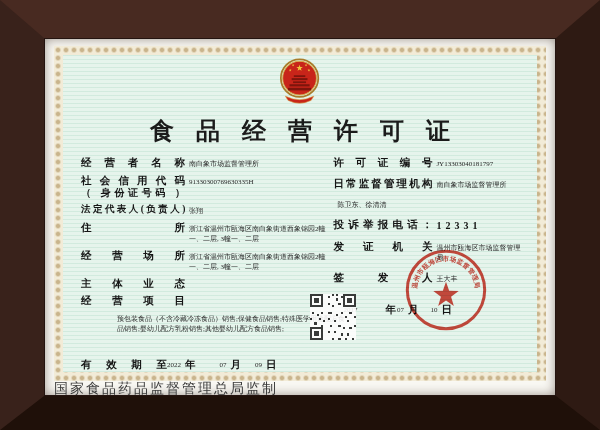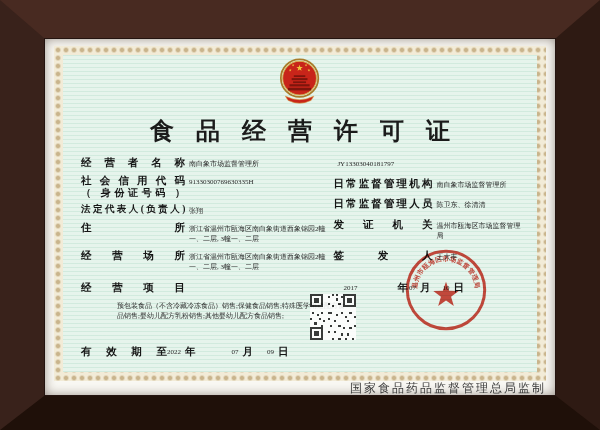--- a/index.html
+++ b/index.html
@@ -30,26 +30,26 @@
     text-align:justify;text-align-last:justify;line-height:1.25;}
   .lbl .l2{display:block;font-size:10px;text-align-last:justify;}
   .lbl.tight{font-size:9.5px;letter-spacing:-.3px;padding-top:1px;}
   .rlbl{width:99px;}
   .val{font-size:7px;color:#2a2a2a;margin-left:4px;line-height:1.5;padding-top:3px;}
   .val.hot{font-weight:bold;font-size:10px;letter-spacing:4px;color:#111;padding-top:0;}
   .scope{margin:3px 0 4px 36px;width:232px;font-size:7px;line-height:1.5;color:#2a2a2a;}
   .valid-row{margin-top:15px;}
   .num{font-size:7px;color:#2a2a2a;padding-top:3px;}
   .dchar{font-weight:bold;font-size:10.5px;color:#151515;margin:0 1px 0 4px;}
-  .year-gap{margin-right:36px;}
+  .year-gap{margin-right:24px;}
   .date-row{margin-top:12px;padding-left:10px;}
   .qr{position:absolute;left:246px;top:239px;width:48px;height:46px;opacity:.88;}
   .seal{position:absolute;left:340px;top:192px;width:86px;height:86px;
     opacity:.85;mix-blend-mode:multiply;pointer-events:none;}
-  .caption{height:15px;flex:none;text-align:right;font-size:12px;
+  .caption{height:15px;flex:none;text-align:left;font-size:14px;
     letter-spacing:2px;color:#3a3a3a;line-height:15px;}
 </style>
 </head>
 <body>
 
 <div class="frame">
   <div class="mat">
     <div class="cert">
       <div class="cert-inner">
 
@@ -91,47 +91,52 @@
             </div>
             <div class="row">
               <span class="lbl">住所</span>
               <span class="val">浙江省温州市瓯海区南白象街道西象锦园2幢一、二层, 3幢一、二层</span>
             </div>
             <div class="row">
               <span class="lbl">经 营 场 所</span>
               <span class="val">浙江省温州市瓯海区南白象街道西象锦园2幢一、二层, 3幢一、二层</span>
             </div>
             <div class="row">
+              <span class="lbl">主 体 业 态</span>
             </div>
             <div class="row">
               <span class="lbl">经 营 项 目</span>
             </div>
             <p class="scope">预包装食品（不含冷藏冷冻食品）销售;保健食品销售;特殊医学用途配方食品销售;婴幼儿配方乳粉销售;其他婴幼儿配方食品销售;</p>
             <div class="row valid-row">
               <span class="lbl" style="width:86px">有 效 期 至</span>
               <span class="num">2022</span>
               <span class="dchar year-gap">年</span>
               <span class="num">07</span>
               <span class="dchar" style="margin-right:14px">月</span>
               <span class="num">09</span>
               <span class="dchar">日</span>
             </div>
           </div>
 
           <div class="col-right">
             <div class="row">
+              <span class="lbl rlbl">许 可 证 编 号</span>
               <span class="val">JY13303040181797</span>
             </div>
             <div class="row">
               <span class="lbl rlbl">日常监督管理机构</span>
               <span class="val">南白象市场监督管理所</span>
             </div>
             <div class="row">
-              <span class="lbl rlbl">日常监督管理人员</span>
               <span class="val">陈卫东、徐清清</span>
+            </div>
+            <div class="row">
+              <span class="lbl rlbl">投诉举报电话：</span>
+              <span class="val hot">12331</span>
             </div>
             <div class="row">
               <span class="lbl rlbl">发 证 机 关</span>
               <span class="val">温州市瓯海区市场监督管理局</span>
             </div>
             <div class="row">
               <span class="lbl rlbl">签 发 人</span>
               <span class="val">王大丰</span>
             </div>
             <div class="row date-row">

